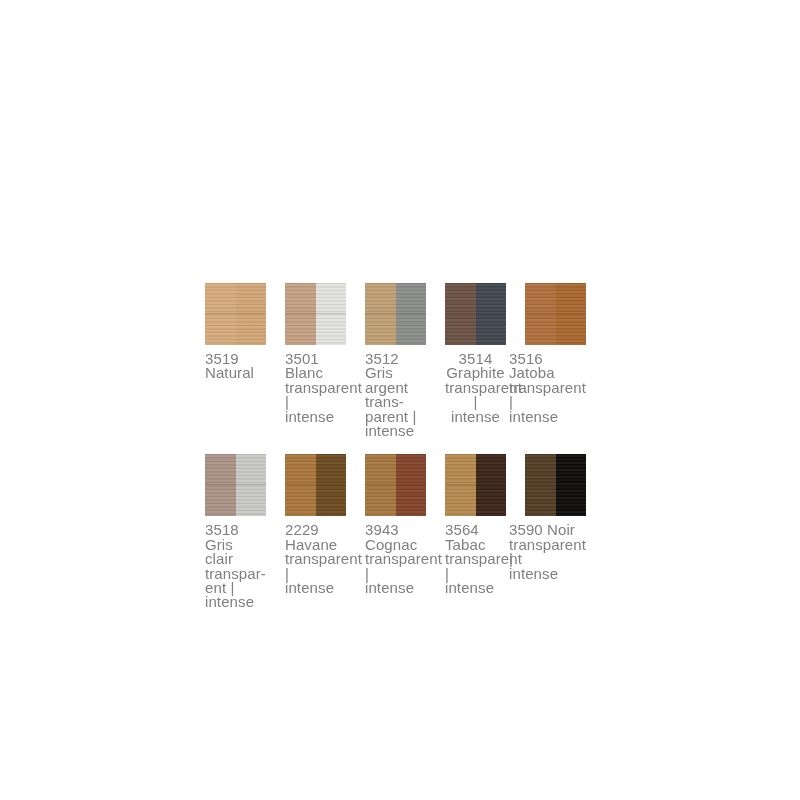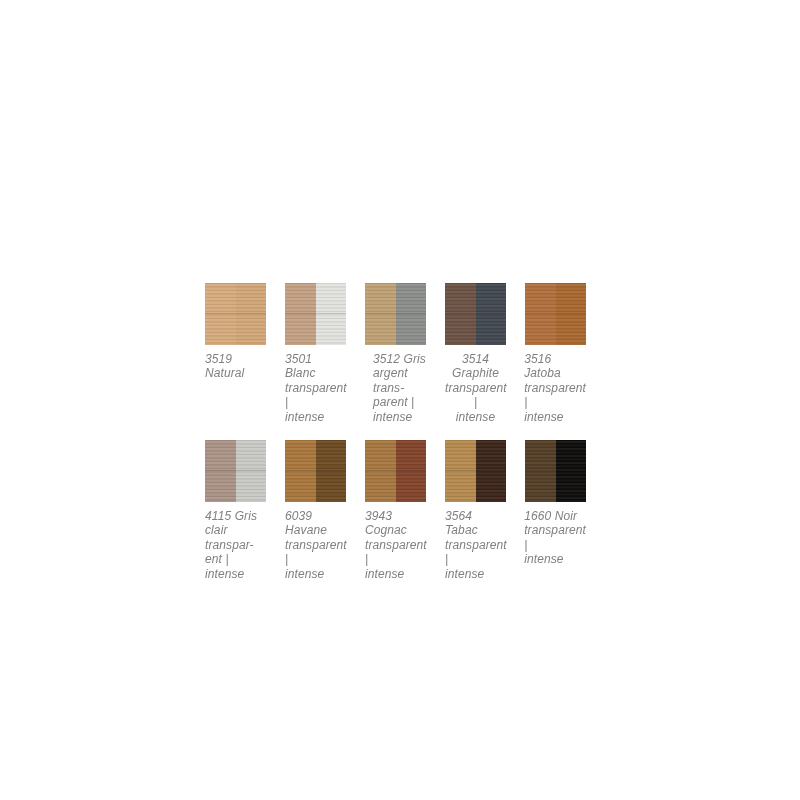--- a/index.html
+++ b/index.html
@@ -85,27 +85,26 @@
     left: 0;
     right: 0;
     height: 1px;
     background: rgba(0,0,0,0.18);
     pointer-events: none;
   }
   .seam.a { top: 48%; }
 
   .swatch-caption {
     margin-top: 7px;
-    font-size: 12px;
+    font-size: 15px;
     line-height: 14.4px;
     color: #808080;
     letter-spacing: 0.1px;
     white-space: pre-line;
     font-family: "Liberation Sans", sans-serif;
-    font-style: italic;
   }
 </style>
 </head>
 <body style="background: rgb(255, 255, 255);">
 
 <div id="swatch-gallery">
     <div class="swatch-row">
       <div class="swatch-cell">
         <div class="swatch-tile">
           <div class="tile-half left" style="background: rgb(214, 171, 125);"></div>
@@ -127,21 +126,21 @@
 transparent |
 intense</div>
       </div>
       <div class="swatch-cell">
         <div class="swatch-tile">
           <div class="tile-half left" style="background: rgb(192, 160, 116);"></div>
           <div class="tile-half right" style="background: rgb(139, 141, 139);"></div>
           <div class="seam a"></div>
           <div class="grain"></div>
         </div>
-        <div class="swatch-caption" style="color: rgb(128, 128, 128); margin-left: 8px;">3512 Gris
+        <div class="swatch-caption" style="color: rgb(128, 128, 128);">3512 Gris
 argent trans-
 parent | intense</div>
       </div>
       <div class="swatch-cell">
         <div class="swatch-tile">
           <div class="tile-half left" style="background: rgb(107, 82, 68);"></div>
           <div class="tile-half right" style="background: rgb(65, 71, 79);"></div>
           <div class="seam a"></div>
           <div class="grain"></div>
         </div>
@@ -162,32 +161,32 @@
       </div>
     </div>
     <div class="swatch-row">
       <div class="swatch-cell">
         <div class="swatch-tile">
           <div class="tile-half left" style="background: rgb(171, 146, 134);"></div>
           <div class="tile-half right" style="background: rgb(201, 201, 198);"></div>
           <div class="seam a"></div>
           <div class="grain"></div>
         </div>
-        <div class="swatch-caption" style="color: rgb(128, 128, 128);">4115 Gris
+        <div class="swatch-caption" style="color: rgb(128, 128, 128);">3518 Gris
 clair transpar-
 ent | intense</div>
       </div>
       <div class="swatch-cell">
         <div class="swatch-tile">
           <div class="tile-half left" style="background: rgb(169, 118, 60);"></div>
           <div class="tile-half right" style="background: rgb(107, 74, 33);"></div>
           <div class="seam a"></div>
           <div class="grain"></div>
         </div>
-        <div class="swatch-caption" style="color: rgb(128, 128, 128);">6039 Havane
+        <div class="swatch-caption" style="color: rgb(128, 128, 128);">2229 Havane
 transparent |
 intense</div>
       </div>
       <div class="swatch-cell">
         <div class="swatch-tile">
           <div class="tile-half left" style="background: rgb(166, 119, 63);"></div>
           <div class="tile-half right" style="background: rgb(130, 67, 42);"></div>
           <div class="seam a"></div>
           <div class="grain"></div>
         </div>
@@ -206,18 +205,18 @@
 transparent |
 intense</div>
       </div>
       <div class="swatch-cell">
         <div class="swatch-tile">
           <div class="tile-half left" style="background: rgb(83, 61, 37);"></div>
           <div class="tile-half right" style="background: rgb(14, 12, 10);"></div>
           <div class="seam a"></div>
           <div class="grain"></div>
         </div>
-        <div class="swatch-caption" style="color: rgb(128, 128, 128);">1660 Noir
+        <div class="swatch-caption" style="color: rgb(128, 128, 128);">3590 Noir
 transparent |
 intense</div>
       </div>
     </div>
   </div>
 
 </body></html>

